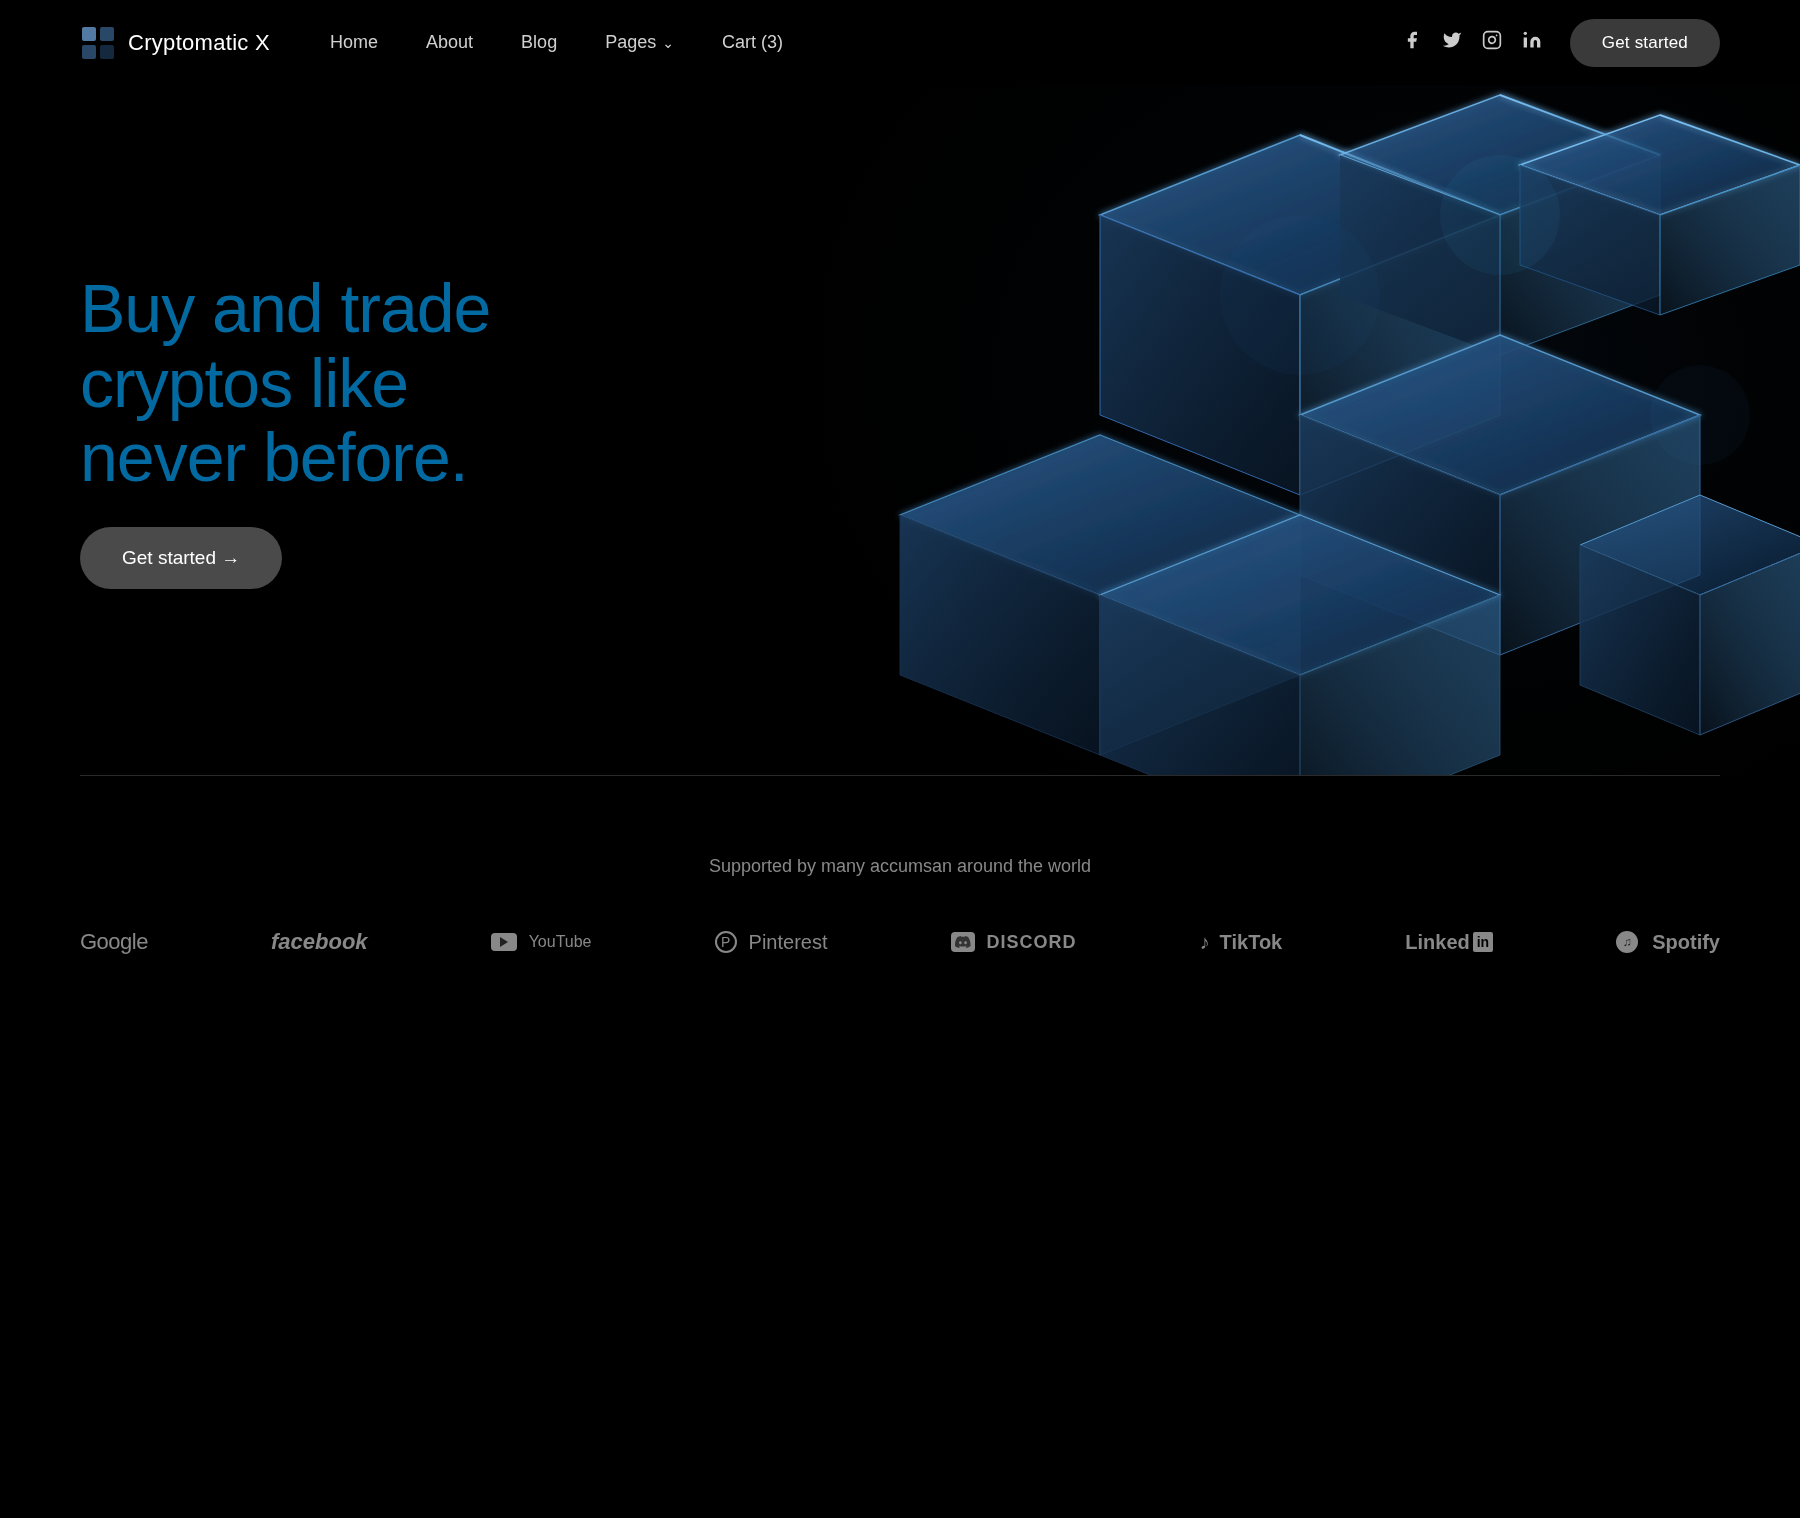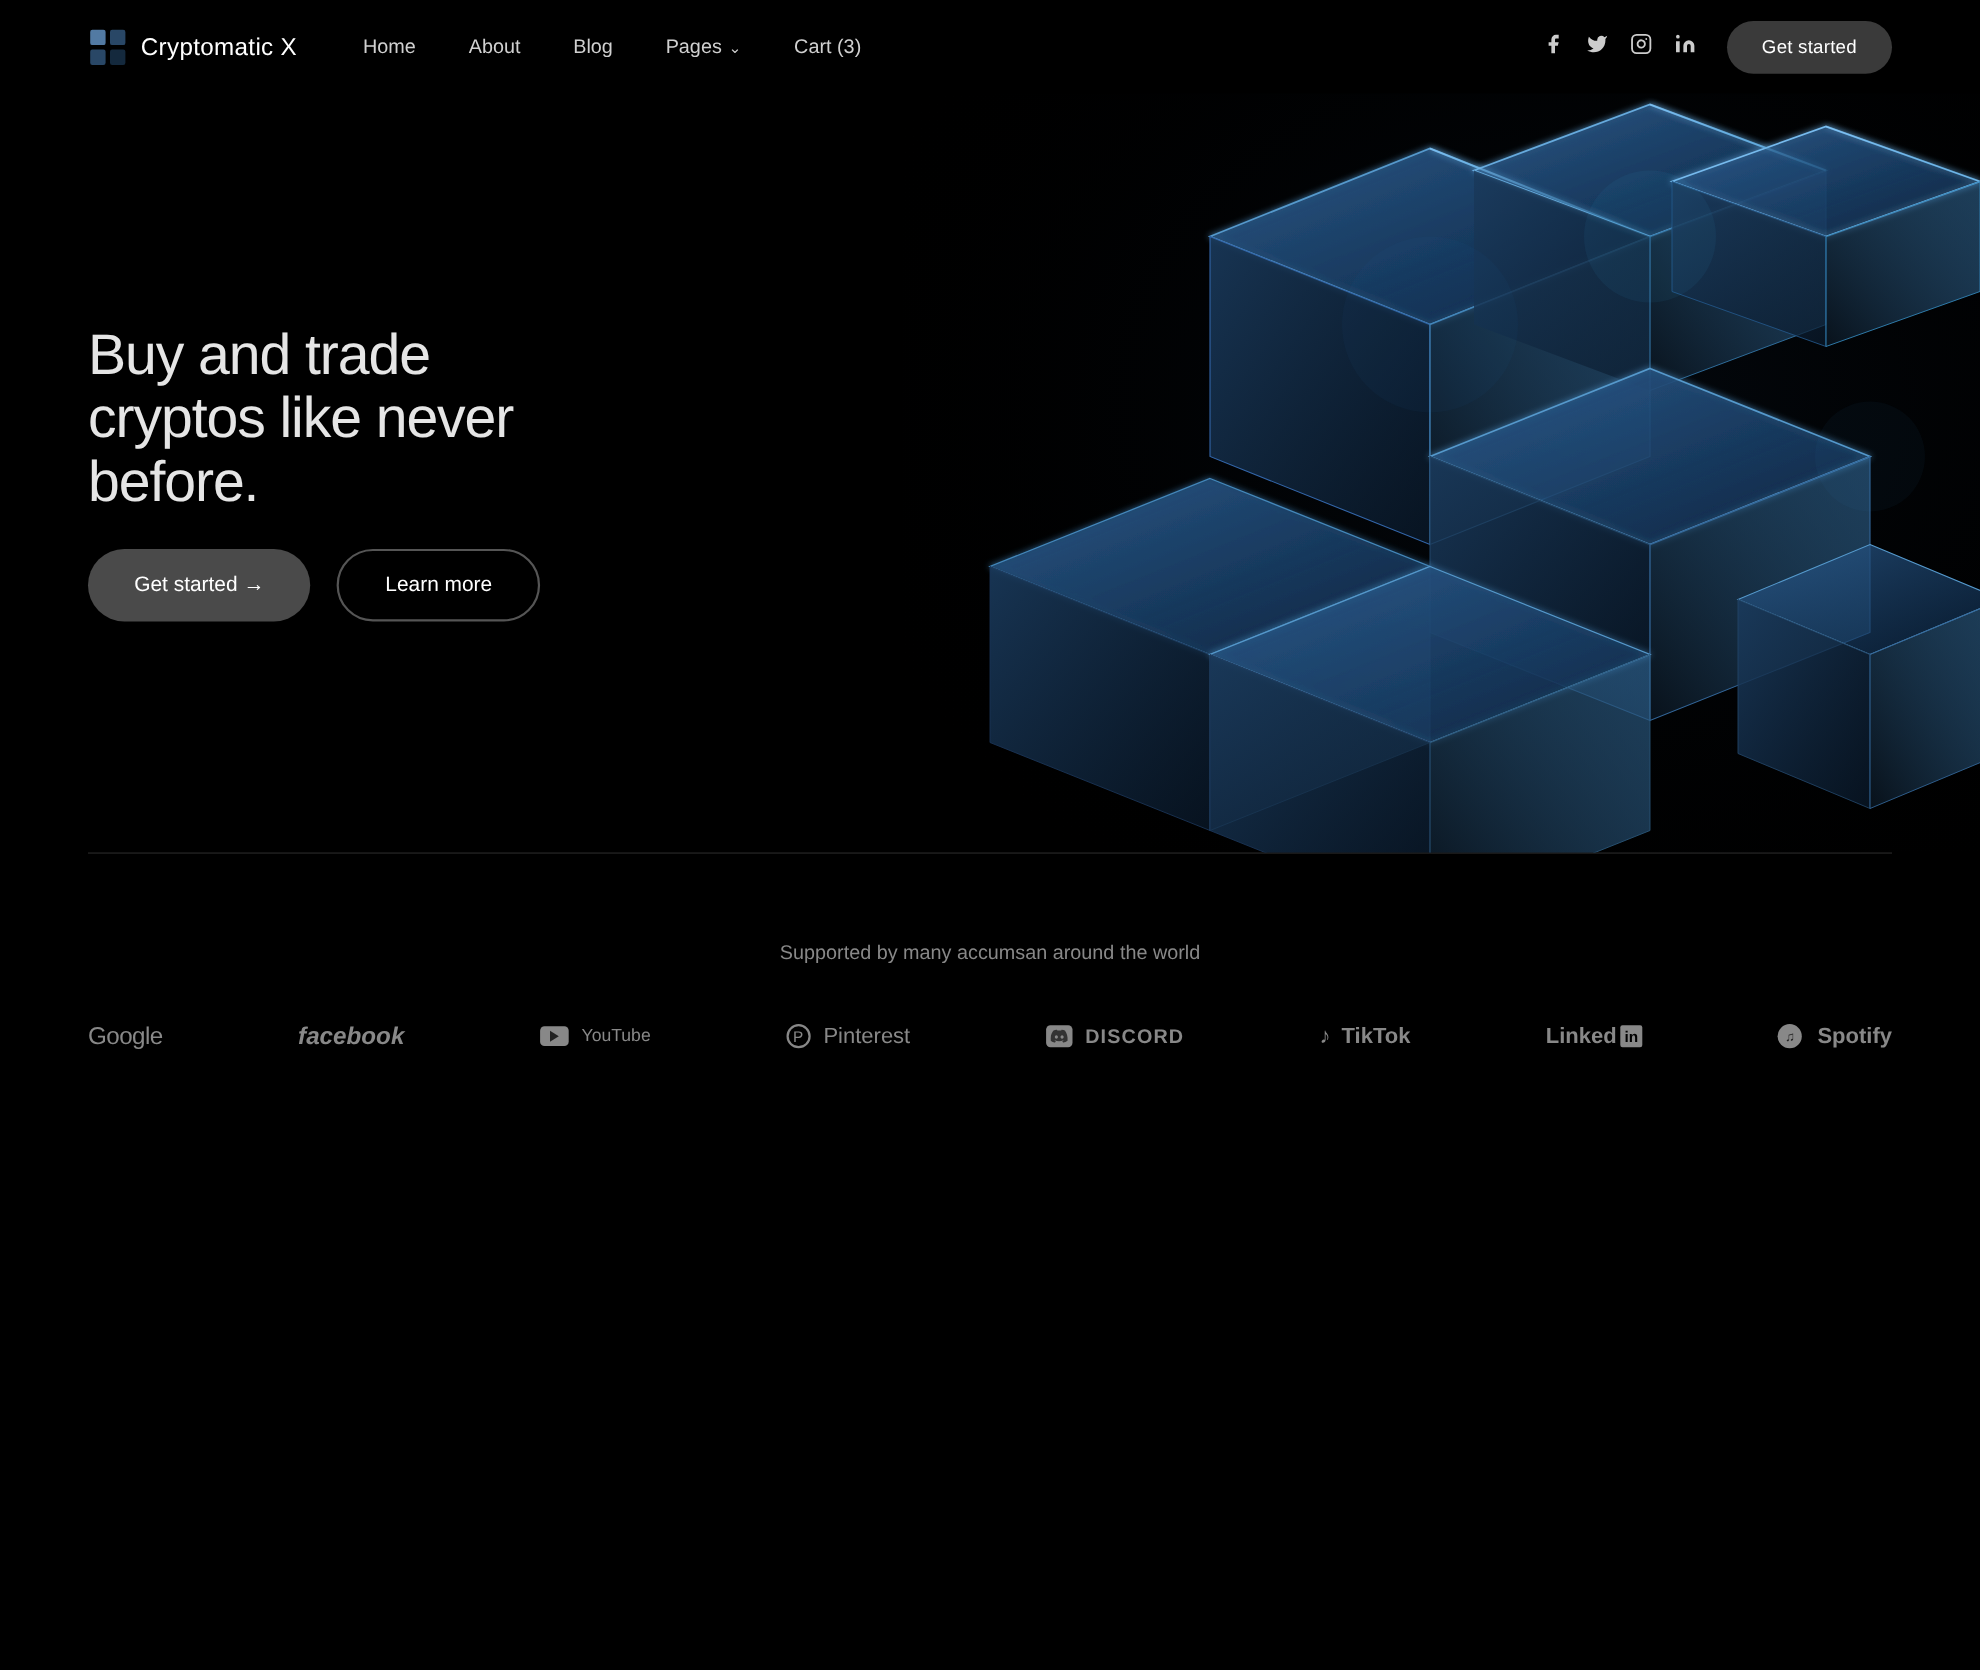--- a/index.html
+++ b/index.html
@@ -117,24 +117,24 @@
 
     
     .hero-content {
       position: relative;
       z-index: 2;
       padding: 0 80px;
       max-width: 620px;
     }
 
     .hero-title {
-      font-size: 52px;
+      font-size: 68px;
       font-weight: 300;
       line-height: 1.1;
-      color: #e5e5e5;
+      color: #0369a1;
       margin-bottom: 32px;
       letter-spacing: -1px;
     }
 
     .hero-subtitle {
       font-size: 18px;
       color: #aaa;
       line-height: 1.65;
       margin-bottom: 52px;
       max-width: 480px;
@@ -435,21 +435,20 @@
       <circle cx="680" cy="160" r="60" fill="#3399cc" opacity="0.08"></circle>
       <circle cx="480" cy="240" r="80" fill="#2266aa" opacity="0.06"></circle>
       <circle cx="880" cy="360" r="50" fill="#4488cc" opacity="0.05"></circle>
     </svg>
   </div>
 
   <div class="hero-content">
     <h1 class="hero-title">Buy and trade cryptos like never before.</h1>
     <div class="hero-buttons">
       <button class="btn-primary">Get started →</button>
-      <button class="btn-secondary">Learn more</button>
     </div>
   </div>
 </section>
 
 <div class="divider"></div>
 
 <section class="partners-section">
   <p class="partners-label">Supported by many accumsan around the world</p>
   <div class="partners-grid">
 

